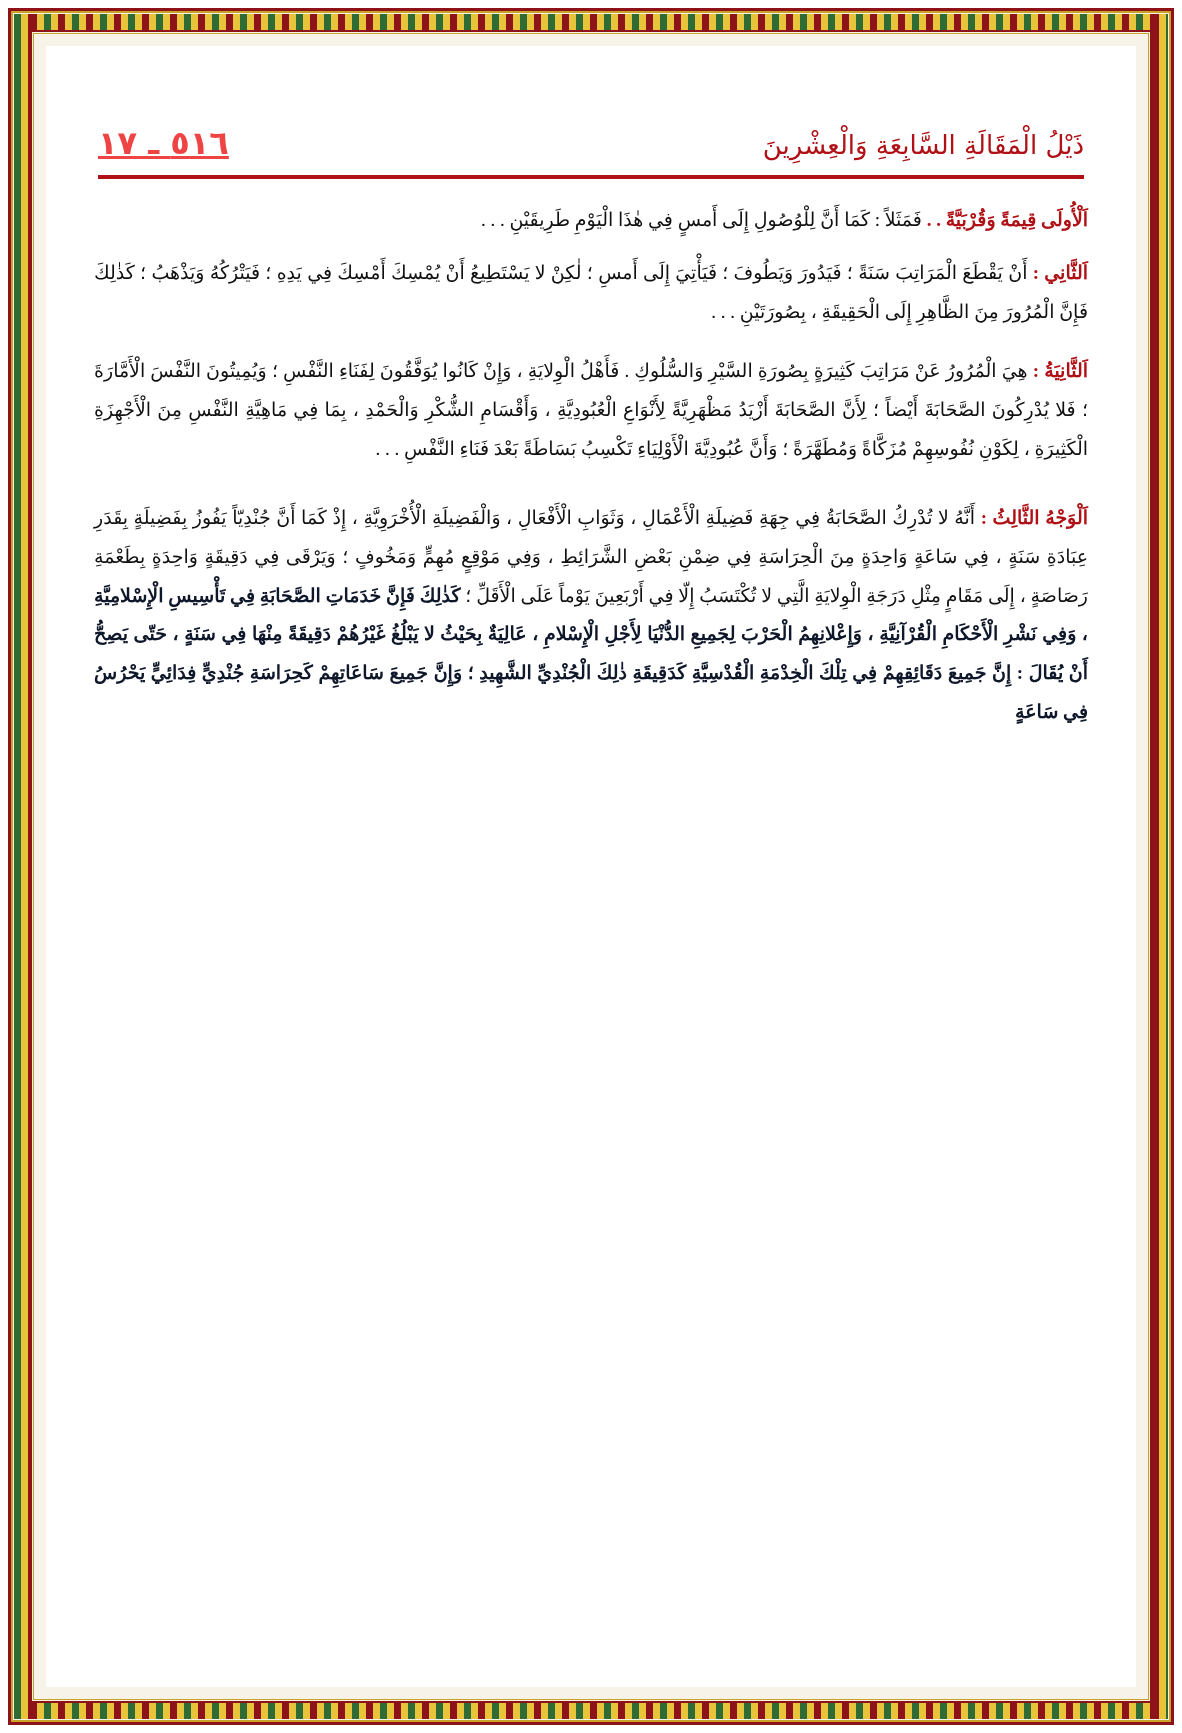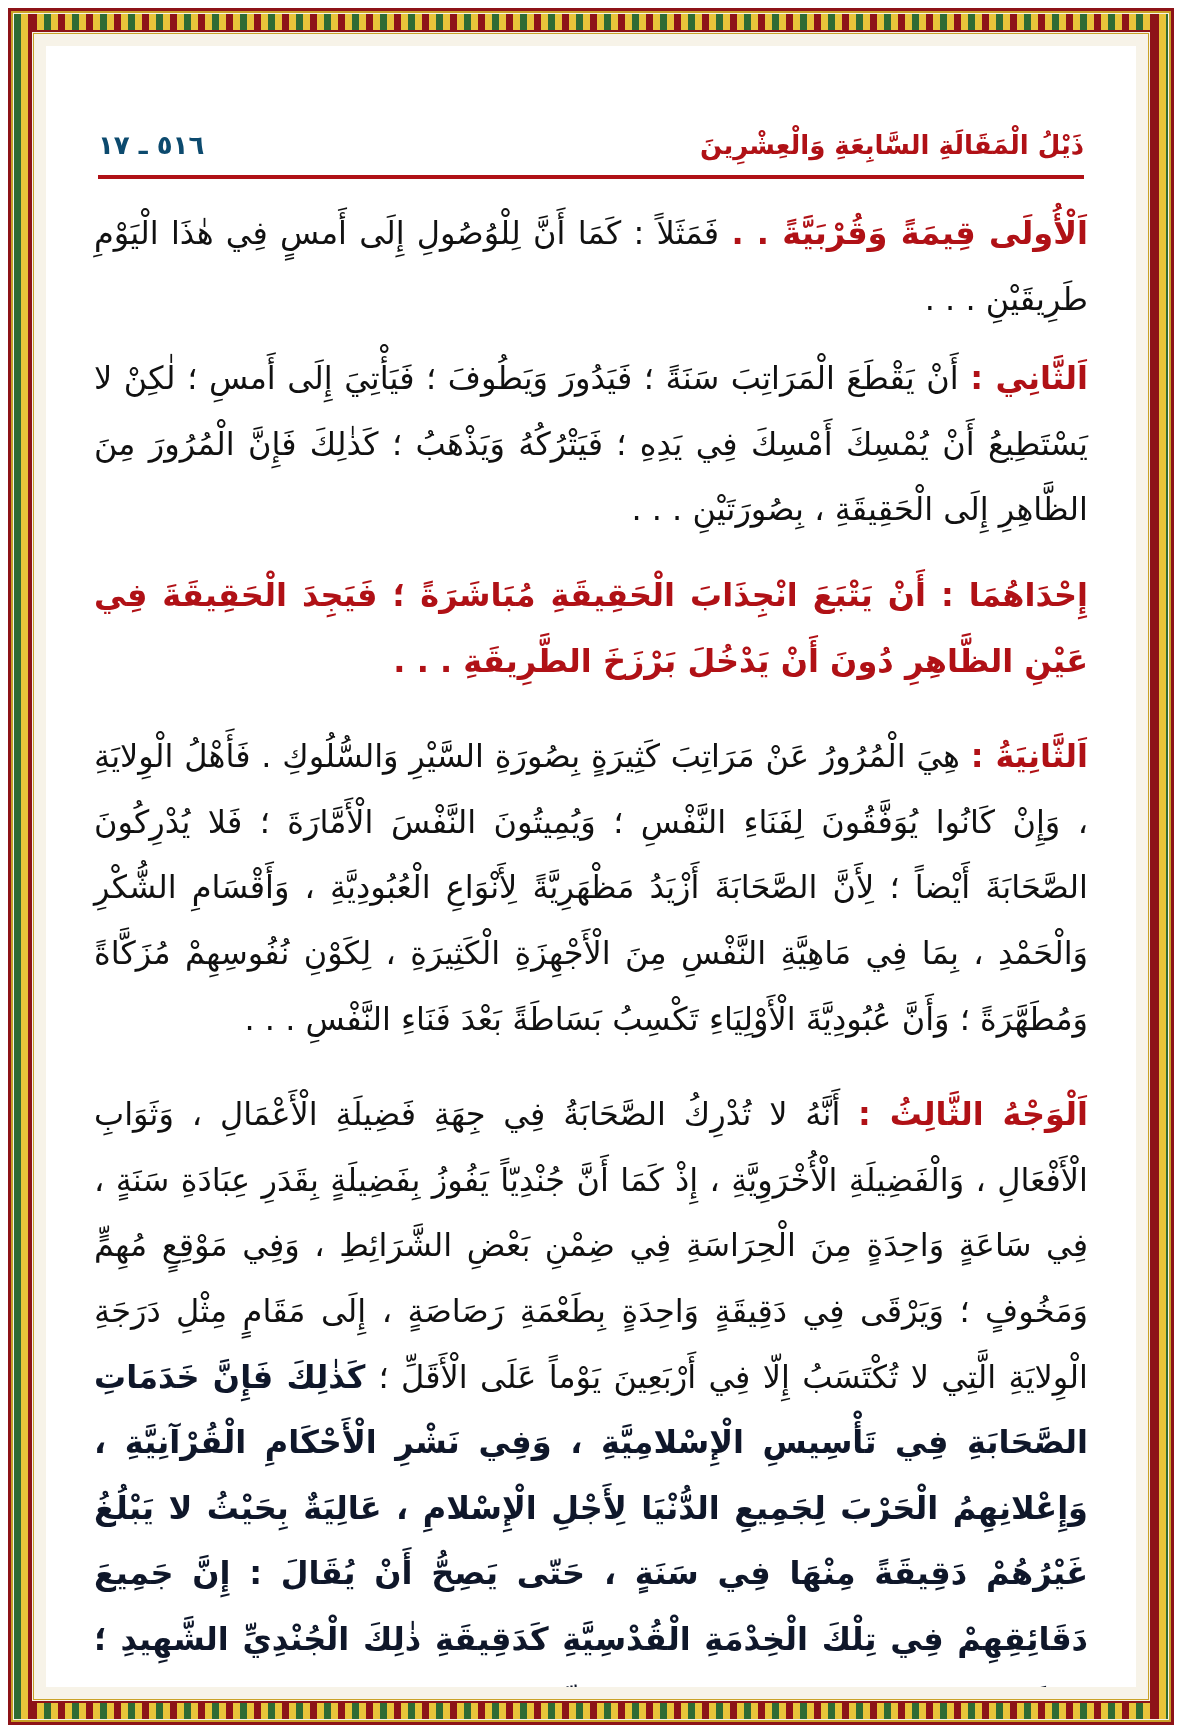--- a/index.html
+++ b/index.html
@@ -78,51 +78,53 @@
     display: flex;
     flex-direction: row;
     justify-content: space-between;
     align-items: baseline;
     direction: rtl;
     padding: 6px 14px 0 14px;
   }
   .header-title {
     color: #b01116;
     font-size: 26px;
-    font-weight: bold;
+    font-weight: normal;
     letter-spacing: 0;
     line-height: 1.5;
     margin-top: 44px;
   }
   .header-page {
-    color: #0c4a6e;
-    font-size: 26px;
+    color: #ef4444;
+    font-size: 32px;
     font-weight: bold;
     white-space: nowrap;
+    text-decoration: underline;
   }
   .rule {
     margin: 10px 14px 0 14px;
     height: 4px;
     background: #b01116;
   }
 
   
   .body {
     direction: rtl;
     text-align: justify;
     text-justify: inter-word;
     margin-top: 22px;
     padding: 0 10px;
   }
   .para {
-    font-size: 32px;
+    font-size: 19px;
     line-height: 2.05;
     color: #111111;
     margin: 0 0 20px 0;
     text-align: justify;
+    font-family: Liberation Serif, serif;
   }
   .para.red {
     color: #b01116;
     font-weight: bold;
   }
   .para .lead {
     color: #b01116;
     font-weight: bold;
   }
   .para .inline-red {
@@ -152,21 +154,20 @@
 
     <div class="rule"></div>
 
     <div class="body">
 
       <p class="para gap-sm"><span class="lead">اَلْأُولَى قِيمَةً وَقُرْبَيَّةً . .</span><span> فَمَثَلاً : كَمَا أَنَّ لِلْوُصُولِ إِلَى أَمسٍ فِي هٰذَا الْيَوْمِ طَرِيقَيْنِ . . .</span></p>
 
 
       <p class="para"><span class="lead">اَلثَّانِي :</span><span> أَنْ يَقْطَعَ الْمَرَاتِبَ سَنَةً ؛ فَيَدُورَ وَيَطُوفَ ؛ فَيَأْتِيَ إِلَى أَمسِ ؛ لٰكِنْ لا يَسْتَطِيعُ أَنْ يُمْسِكَ أَمْسِكَ فِي يَدِهِ ؛ فَيَتْرُكُهُ وَيَذْهَبُ ؛ كَذٰلِكَ فَإِنَّ الْمُرُورَ مِنَ الظَّاهِرِ إِلَى الْحَقِيقَةِ ، بِصُورَتَيْنِ . . .</span></p>
 
-      <p class="para red gap-lg"><span>إِحْدَاهُمَا : أَنْ يَتْبَعَ انْجِذَابَ الْحَقِيقَةِ مُبَاشَرَةً ؛ فَيَجِدَ الْحَقِيقَةَ فِي عَيْنِ الظَّاهِرِ دُونَ أَنْ يَدْخُلَ بَرْزَخَ الطَّرِيقَةِ . . .</span></p>
 
       <p class="para gap-lg"><span class="lead">اَلثَّانِيَةُ :</span><span> هِيَ الْمُرُورُ عَنْ مَرَاتِبَ كَثِيرَةٍ بِصُورَةِ السَّيْرِ وَالسُّلُوكِ . فَأَهْلُ الْوِلايَةِ ، وَإِنْ كَانُوا يُوَفَّقُونَ لِفَنَاءِ النَّفْسِ ؛ وَيُمِيتُونَ النَّفْسَ الْأَمَّارَةَ ؛ فَلا يُدْرِكُونَ الصَّحَابَةَ أَيْضاً ؛ لِأَنَّ الصَّحَابَةَ أَزْيَدُ مَظْهَرِيَّةً لِأَنْوَاعِ الْعُبُودِيَّةِ ، وَأَقْسَامِ الشُّكْرِ وَالْحَمْدِ ، بِمَا فِي مَاهِيَّةِ النَّفْسِ مِنَ الْأَجْهِزَةِ الْكَثِيرَةِ ، لِكَوْنِ نُفُوسِهِمْ مُزَكَّاةً وَمُطَهَّرَةً ؛ وَأَنَّ عُبُودِيَّةَ الْأَوْلِيَاءِ تَكْسِبُ بَسَاطَةً بَعْدَ فَنَاءِ النَّفْسِ . . .</span></p>
 
       <p class="para"><span class="lead">اَلْوَجْهُ الثَّالِثُ :</span><span> أَنَّهُ لا تُدْرِكُ الصَّحَابَةُ فِي جِهَةِ فَضِيلَةِ الْأَعْمَالِ ، وَثَوَابِ الْأَفْعَالِ ، وَالْفَضِيلَةِ الْأُخْرَوِيَّةِ ، إِذْ كَمَا أَنَّ جُنْدِيّاً يَفُوزُ بِفَضِيلَةٍ بِقَدَرِ عِبَادَةِ سَنَةٍ ، فِي سَاعَةٍ وَاحِدَةٍ مِنَ الْحِرَاسَةِ فِي ضِمْنِ بَعْضِ الشَّرَائِطِ ، وَفِي مَوْقِعٍ مُهِمٍّ وَمَخُوفٍ ؛ وَيَرْقَى فِي دَقِيقَةٍ وَاحِدَةٍ بِطَعْمَةِ رَصَاصَةٍ ، إِلَى مَقَامٍ مِثْلِ دَرَجَةِ الْوِلايَةِ الَّتِي لا تُكْتَسَبُ إِلّا فِي أَرْبَعِينَ يَوْماً عَلَى الْأَقَلِّ ؛</span><span class="inline-red"> كَذٰلِكَ فَإِنَّ خَدَمَاتِ الصَّحَابَةِ فِي تَأْسِيسِ الْإِسْلامِيَّةِ ، وَفِي نَشْرِ الْأَحْكَامِ الْقُرْآنِيَّةِ ، وَإِعْلانِهِمُ الْحَرْبَ لِجَمِيعِ الدُّنْيَا لِأَجْلِ الْإِسْلامِ ، عَالِيَةٌ بِحَيْثُ لا يَبْلُغُ غَيْرُهُمْ دَقِيقَةً مِنْهَا فِي سَنَةٍ ، حَتّى يَصِحُّ أَنْ يُقَالَ : إِنَّ جَمِيعَ دَقَائِقِهِمْ فِي تِلْكَ الْخِدْمَةِ الْقُدْسِيَّةِ كَدَقِيقَةِ ذٰلِكَ الْجُنْدِيِّ الشَّهِيدِ ؛ وَإِنَّ جَمِيعَ سَاعَاتِهِمْ كَحِرَاسَةِ جُنْدِيٍّ فِدَائِيٍّ يَحْرُسُ فِي سَاعَةٍ</span></p>
 
     </div>
   </div>
 </div>
 
 </body></html>

